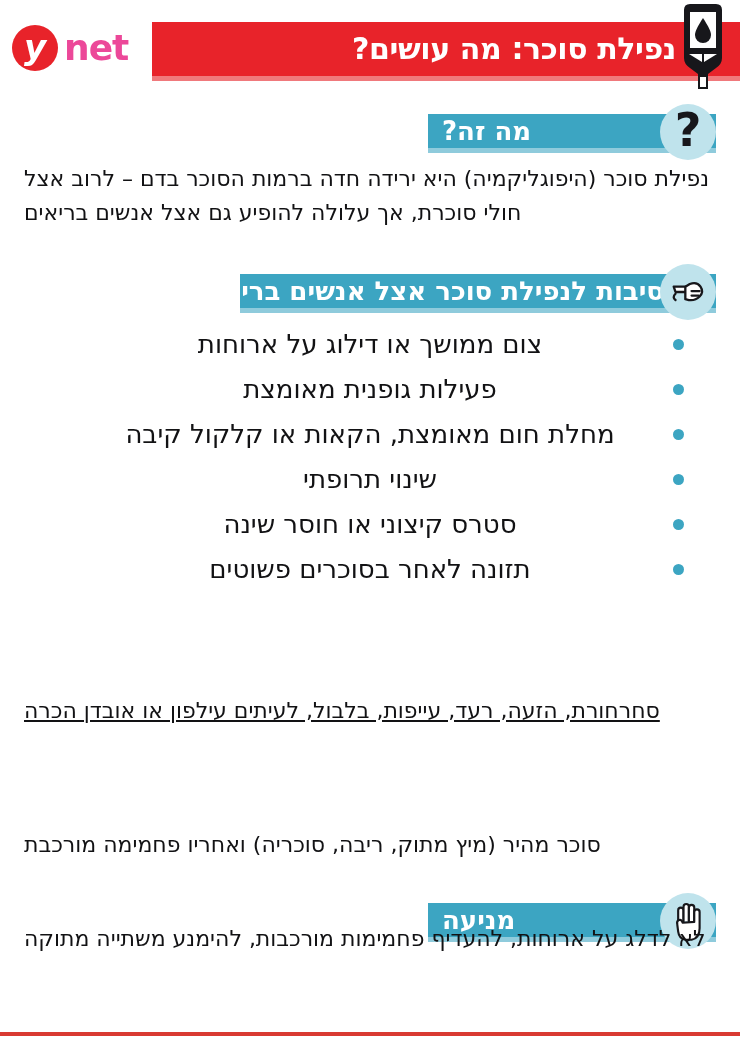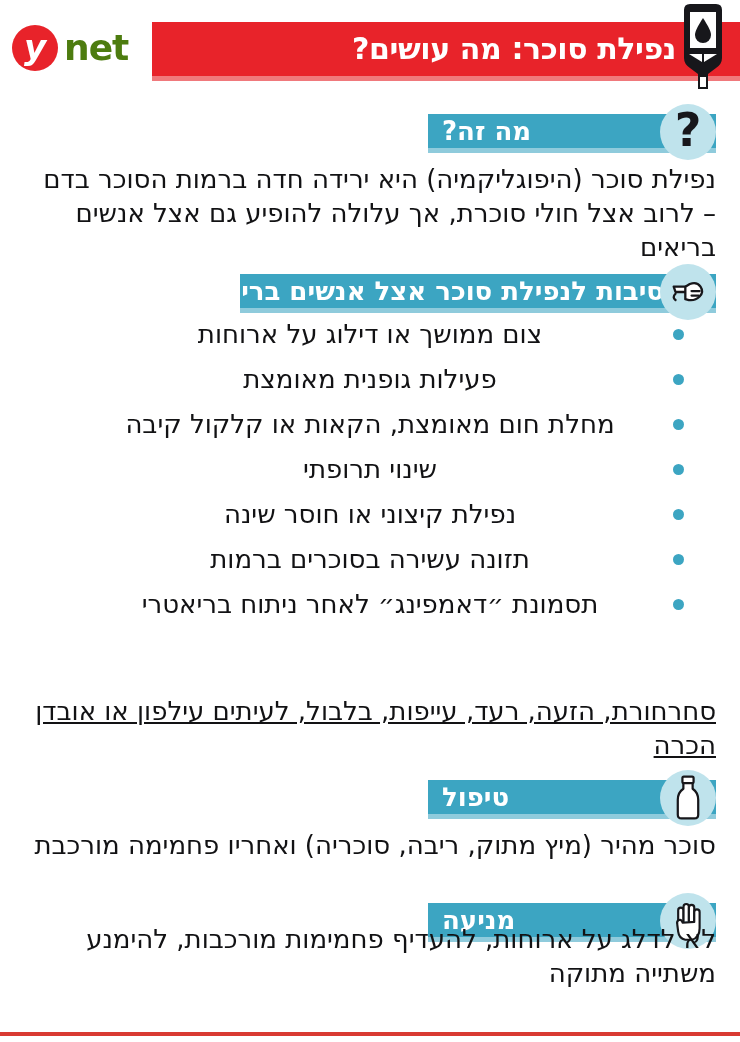--- a/index.html
+++ b/index.html
@@ -82,21 +82,21 @@
     font-weight: bold;
     font-style: italic;
     line-height: 44px;
     text-align: center;
     font-family: "DejaVu Sans", "Liberation Sans", sans-serif;
   }
   .logo-net {
     margin-left: 6px;
     font-size: 36px;
     font-weight: bold;
-    color: #4d7c0f;
+    color: #ec4899;
     letter-spacing: -1px;
     line-height: 40px;
   }
 
   
   .glucometer {
     position: absolute;
     top: 2px;
     right: 8px;
     width: 58px;
@@ -151,22 +151,22 @@
     display: flex;
     align-items: center;
     justify-content: center;
   }
 
   
   .body-text {
     position: absolute;
     left: 24px;
     right: 24px;
-    text-align: right;
-    font-size: 26px;
+    text-align: left;
+    font-size: 22px;
     line-height: 34px;
     color: #121214;
     direction: rtl;
   }
 
   
   .bullets {
     position: absolute;
     left: 24px;
     right: 24px;
@@ -257,67 +257,50 @@
           <path d="M12 22 L30 22 L30 28 L14 28 Z" fill="#ffffff"></path>
           <path d="M30 19 q8 -3 12 3 q4 6 -1 11 q-5 5 -12 4 l-4 -1 l0 -14 Z" fill="#ffffff"></path>
           <path d="M32 27 l9 0"></path>
           <path d="M32 32 l8 0"></path>
           <path d="M14 30 q-4 4 0 7"></path>
         </g>
       </svg>
     </div>
   </div>
 
-  <ul class="bullets" style="top:319px;">
+  <ul class="bullets" style="top:329px;">
     <li>
       <span class="bullet-dot"></span>
       <span>צום ממושך או דילוג על ארוחות</span>
     </li>
     <li>
       <span class="bullet-dot"></span>
       <span>פעילות גופנית מאומצת</span>
     </li>
     <li>
       <span class="bullet-dot"></span>
       <span>מחלת חום מאומצת, הקאות או קלקול קיבה</span>
     </li>
     <li>
       <span class="bullet-dot"></span>
       <span>שינוי תרופתי</span>
     </li>
     <li>
       <span class="bullet-dot"></span>
-      <span>נפילת קיצוני או חוסר שינה</span>
-    </li>
-    <li>
-      <span class="bullet-dot"></span>
-      <span>תזונה עשירה בסוכרים ברמות</span>
-    </li>
-    <li>
-      <span class="bullet-dot"></span>
-      <span>תסמונת ״דאמפינג״ לאחר ניתוח בריאטרי</span>
+      <span>סטרס קיצוני או חוסר שינה</span>
+    </li>
+    <li>
+      <span class="bullet-dot"></span>
+      <span>תזונה לאחר בסוכרים פשוטים</span>
     </li>
   </ul>
 
 
   <div class="body-text" style="top:694px;text-decoration:underline;">סחרחורת, הזעה, רעד, עייפות, בלבול, לעיתים עילפון או אובדן הכרה</div>
 
-  <div class="sec-head" style="top:780px; right:24px; width:288px;">
-    <div class="sec-bar"></div>
-    <div class="sec-bar-shadow"></div>
-    <div class="sec-title">טיפול</div>
-    <div class="sec-icon">
-      <svg viewBox="0 0 56 56" width="52" height="52" aria-hidden="true">
-        <g fill="none" stroke="#17171b" stroke-width="2.4" stroke-linecap="round" stroke-linejoin="round">
-          <rect x="22" y="5" width="12" height="7" rx="1.5" fill="#ffffff"></rect>
-          <path d="M23 12 L23 18 Q17 22 17 30 L17 46 Q17 50 21 50 L35 50 Q39 50 39 46 L39 30 Q39 22 33 18 L33 12 Z" fill="#ffffff"></path>
-        </g>
-      </svg>
-    </div>
-  </div>
 
   <div class="body-text" style="top:828px;">סוכר מהיר (מיץ מתוק, ריבה, סוכריה) ואחריו פחמימה מורכבת</div>
 
   <div class="sec-head" style="top:903px; right:24px; width:288px;">
     <div class="sec-bar"></div>
     <div class="sec-bar-shadow"></div>
     <div class="sec-title">מניעה</div>
     <div class="sec-icon">
       <svg viewBox="0 0 56 56" width="50" height="50" aria-hidden="true">
         <g fill="#ffffff" stroke="#17171b" stroke-width="2.4" stroke-linecap="round" stroke-linejoin="round">

